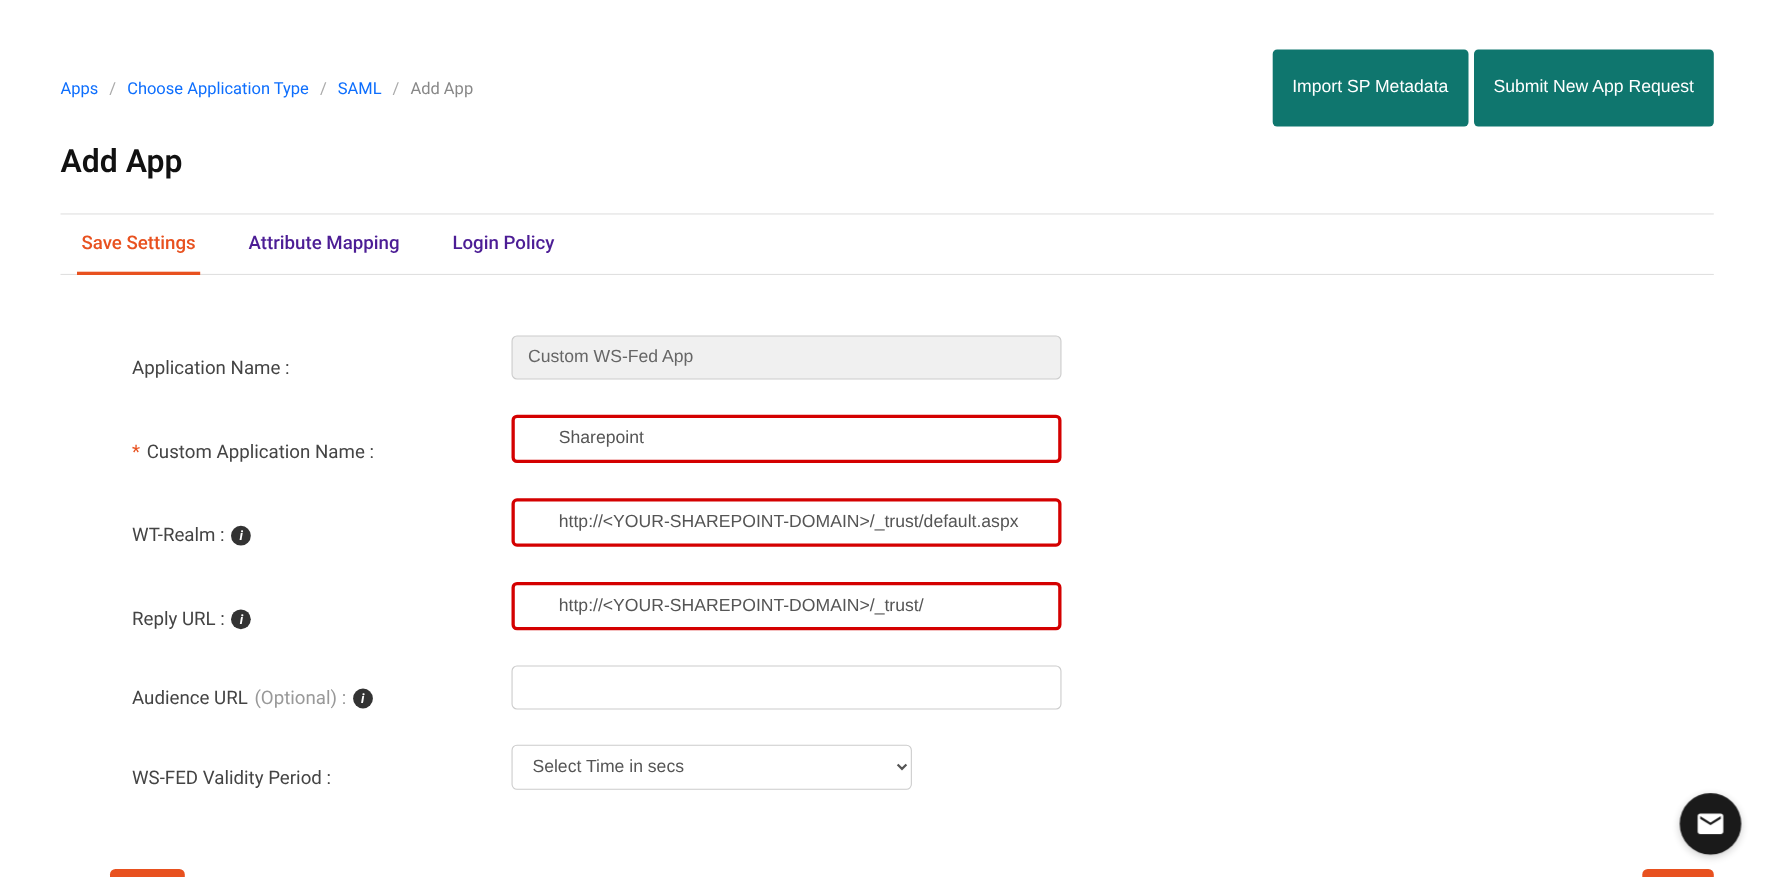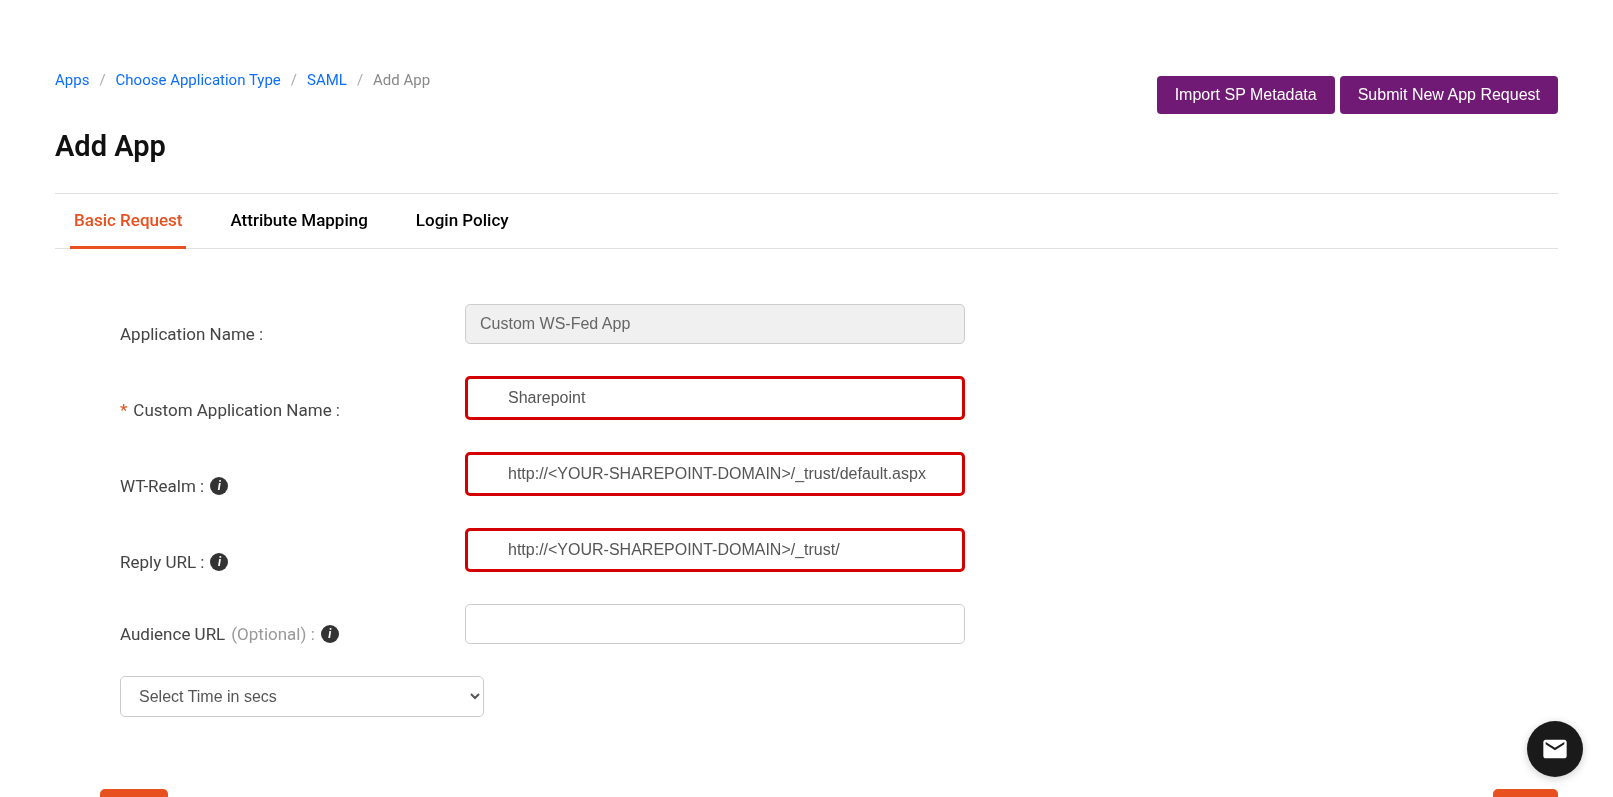--- a/index.html
+++ b/index.html
@@ -36,28 +36,27 @@
       color: #aaa;
     }
     .breadcrumb-current {
       color: #888;
     }
     .top-buttons {
       display: flex;
       gap: 5px;
     }
     .btn-orange {
-      background: #701a75;
+      background: #0f766e;
       color: #fff;
       border: none;
-      padding: 10px 18px;
+      padding: 26px 18px;
       font-size: 16px;
       border-radius: 4px;
       cursor: pointer;
-      margin-top: 31px;
     }
     .page-title {
       font-size: 29px;
       font-weight: 600;
       color: #111;
       margin-bottom: 30px;
     }
     .divider {
       border: none;
       border-top: 1px solid #e0e0e0;
@@ -66,21 +65,21 @@
     .tabs {
       display: flex;
       gap: 40px;
       border-bottom: 1px solid #e0e0e0;
       padding-left: 15px;
     }
     .tab {
       padding: 16px 4px;
       font-size: 17px;
       font-weight: 500;
-      color: #000000;
+      color: #4c1d95;
       cursor: pointer;
       border-bottom: 3px solid transparent;
       margin-bottom: -1px;
     }
     .tab.active {
       color: #e8511f;
       border-bottom-color: #e8511f;
     }
     .form-section {
       padding: 55px 10px 20px 65px;
@@ -199,21 +198,21 @@
       <button class="btn-orange">Import SP Metadata</button>
       <button class="btn-orange">Submit New App Request</button>
     </div>
   </div>
 
   <h1 class="page-title">Add App</h1>
 
   <hr class="divider">
 
   <div class="tabs">
-    <div class="tab active">Basic Request</div>
+    <div class="tab active">Save Settings</div>
     <div class="tab">Attribute Mapping</div>
     <div class="tab">Login Policy</div>
   </div>
 
   <div class="form-section">
     <div class="form-row">
       <label class="form-label">Application Name :</label>
       <input type="text" class="form-input" disabled="" value="Custom WS-Fed App" style="">
     </div>
 
@@ -244,20 +243,21 @@
     <div class="form-row">
       <label class="form-label">
         <span>Audience URL</span>
         <span class="optional-text">(Optional) :</span>
         <span class="info-icon">i</span>
       </label>
       <input type="text" class="form-input" value="" style="">
     </div>
 
     <div class="form-row">
+      <label class="form-label">WS-FED Validity Period :</label>
       <select class="form-select">
         <option>Select Time in secs</option>
       </select>
     </div>
   </div>
 
   <div class="action-buttons">
     <button class="btn-action">Save</button>
     <button class="btn-action">Next</button>
   </div>

